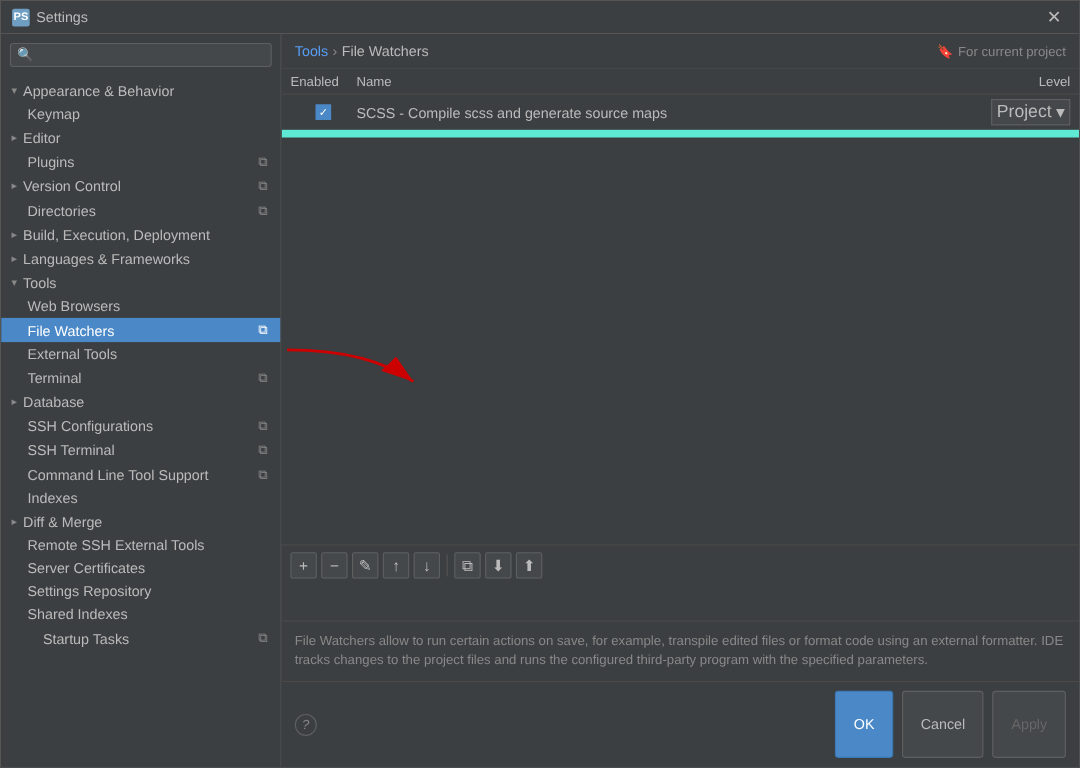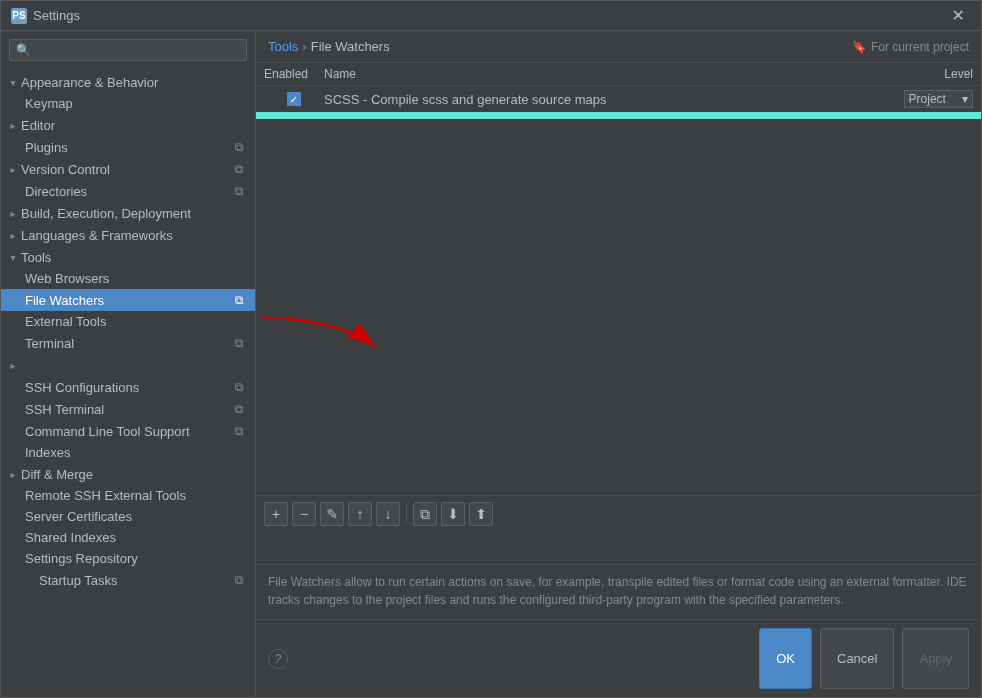--- a/index.html
+++ b/index.html
@@ -190,26 +190,26 @@
       cursor: pointer;
     }
     .checkbox.checked { background: #4a88c7; border-color: #4a88c7; }
     .checkbox.checked::after { content: '✓'; color: white; font-size: 10px; }
     .td-name { flex: 1; color: #bbbbbb; font-size: 13px; }
     .td-level { width: 100px; display: flex; align-items: center; justify-content: flex-end; }
     .level-select {
       background: #45484a;
       border: 1px solid #5e6060;
       color: #bbbbbb;
-      font-size: 12px;
+      font-size: 16px;
       padding: 1px 4px;
       cursor: pointer;
       display: flex;
       align-items: center;
-      gap: 16px;
+      gap: 4px;
       justify-content: space-between;
     }
     
     .bottom-toolbar {
       border-top: 1px solid #4a4a4a;
       padding: 6px 8px;
       display: flex;
       align-items: center;
       gap: 4px;
       flex-shrink: 0;
@@ -384,20 +384,21 @@
           <span class="label">External Tools</span>
         </div>
 
         <div class="tree-item" style="padding-left:24px">
           <span class="label">Terminal</span>
           <span class="icon-right copy-icon">⧉</span>
         </div>
 
         <div class="tree-item" style="padding-left:4px">
           <span class="arrow">▸</span>
+          <span class="label">Database</span>
         </div>
 
         <div class="tree-item" style="padding-left:24px">
           <span class="label">SSH Configurations</span>
           <span class="icon-right copy-icon">⧉</span>
         </div>
 
         <div class="tree-item" style="padding-left:24px">
           <span class="label">SSH Terminal</span>
           <span class="icon-right copy-icon">⧉</span>
@@ -419,25 +420,25 @@
 
         <div class="tree-item" style="padding-left:24px">
           <span class="label">Remote SSH External Tools</span>
         </div>
 
         <div class="tree-item" style="padding-left:24px">
           <span class="label">Server Certificates</span>
         </div>
 
         <div class="tree-item" style="padding-left:24px">
+          <span class="label">Settings Repository</span>
+        </div>
+
+        <div class="tree-item" style="padding-left:24px">
           <span class="label">Shared Indexes</span>
-        </div>
-
-        <div class="tree-item" style="padding-left:24px">
-          <span class="label">Settings Repository</span>
         </div>
 
         <div class="tree-item" style="padding-left:38px">
           <span class="label">Startup Tasks</span>
           <span class="icon-right copy-icon">⧉</span>
         </div>
       </div>
     </div>
 
     <div class="main-panel">

